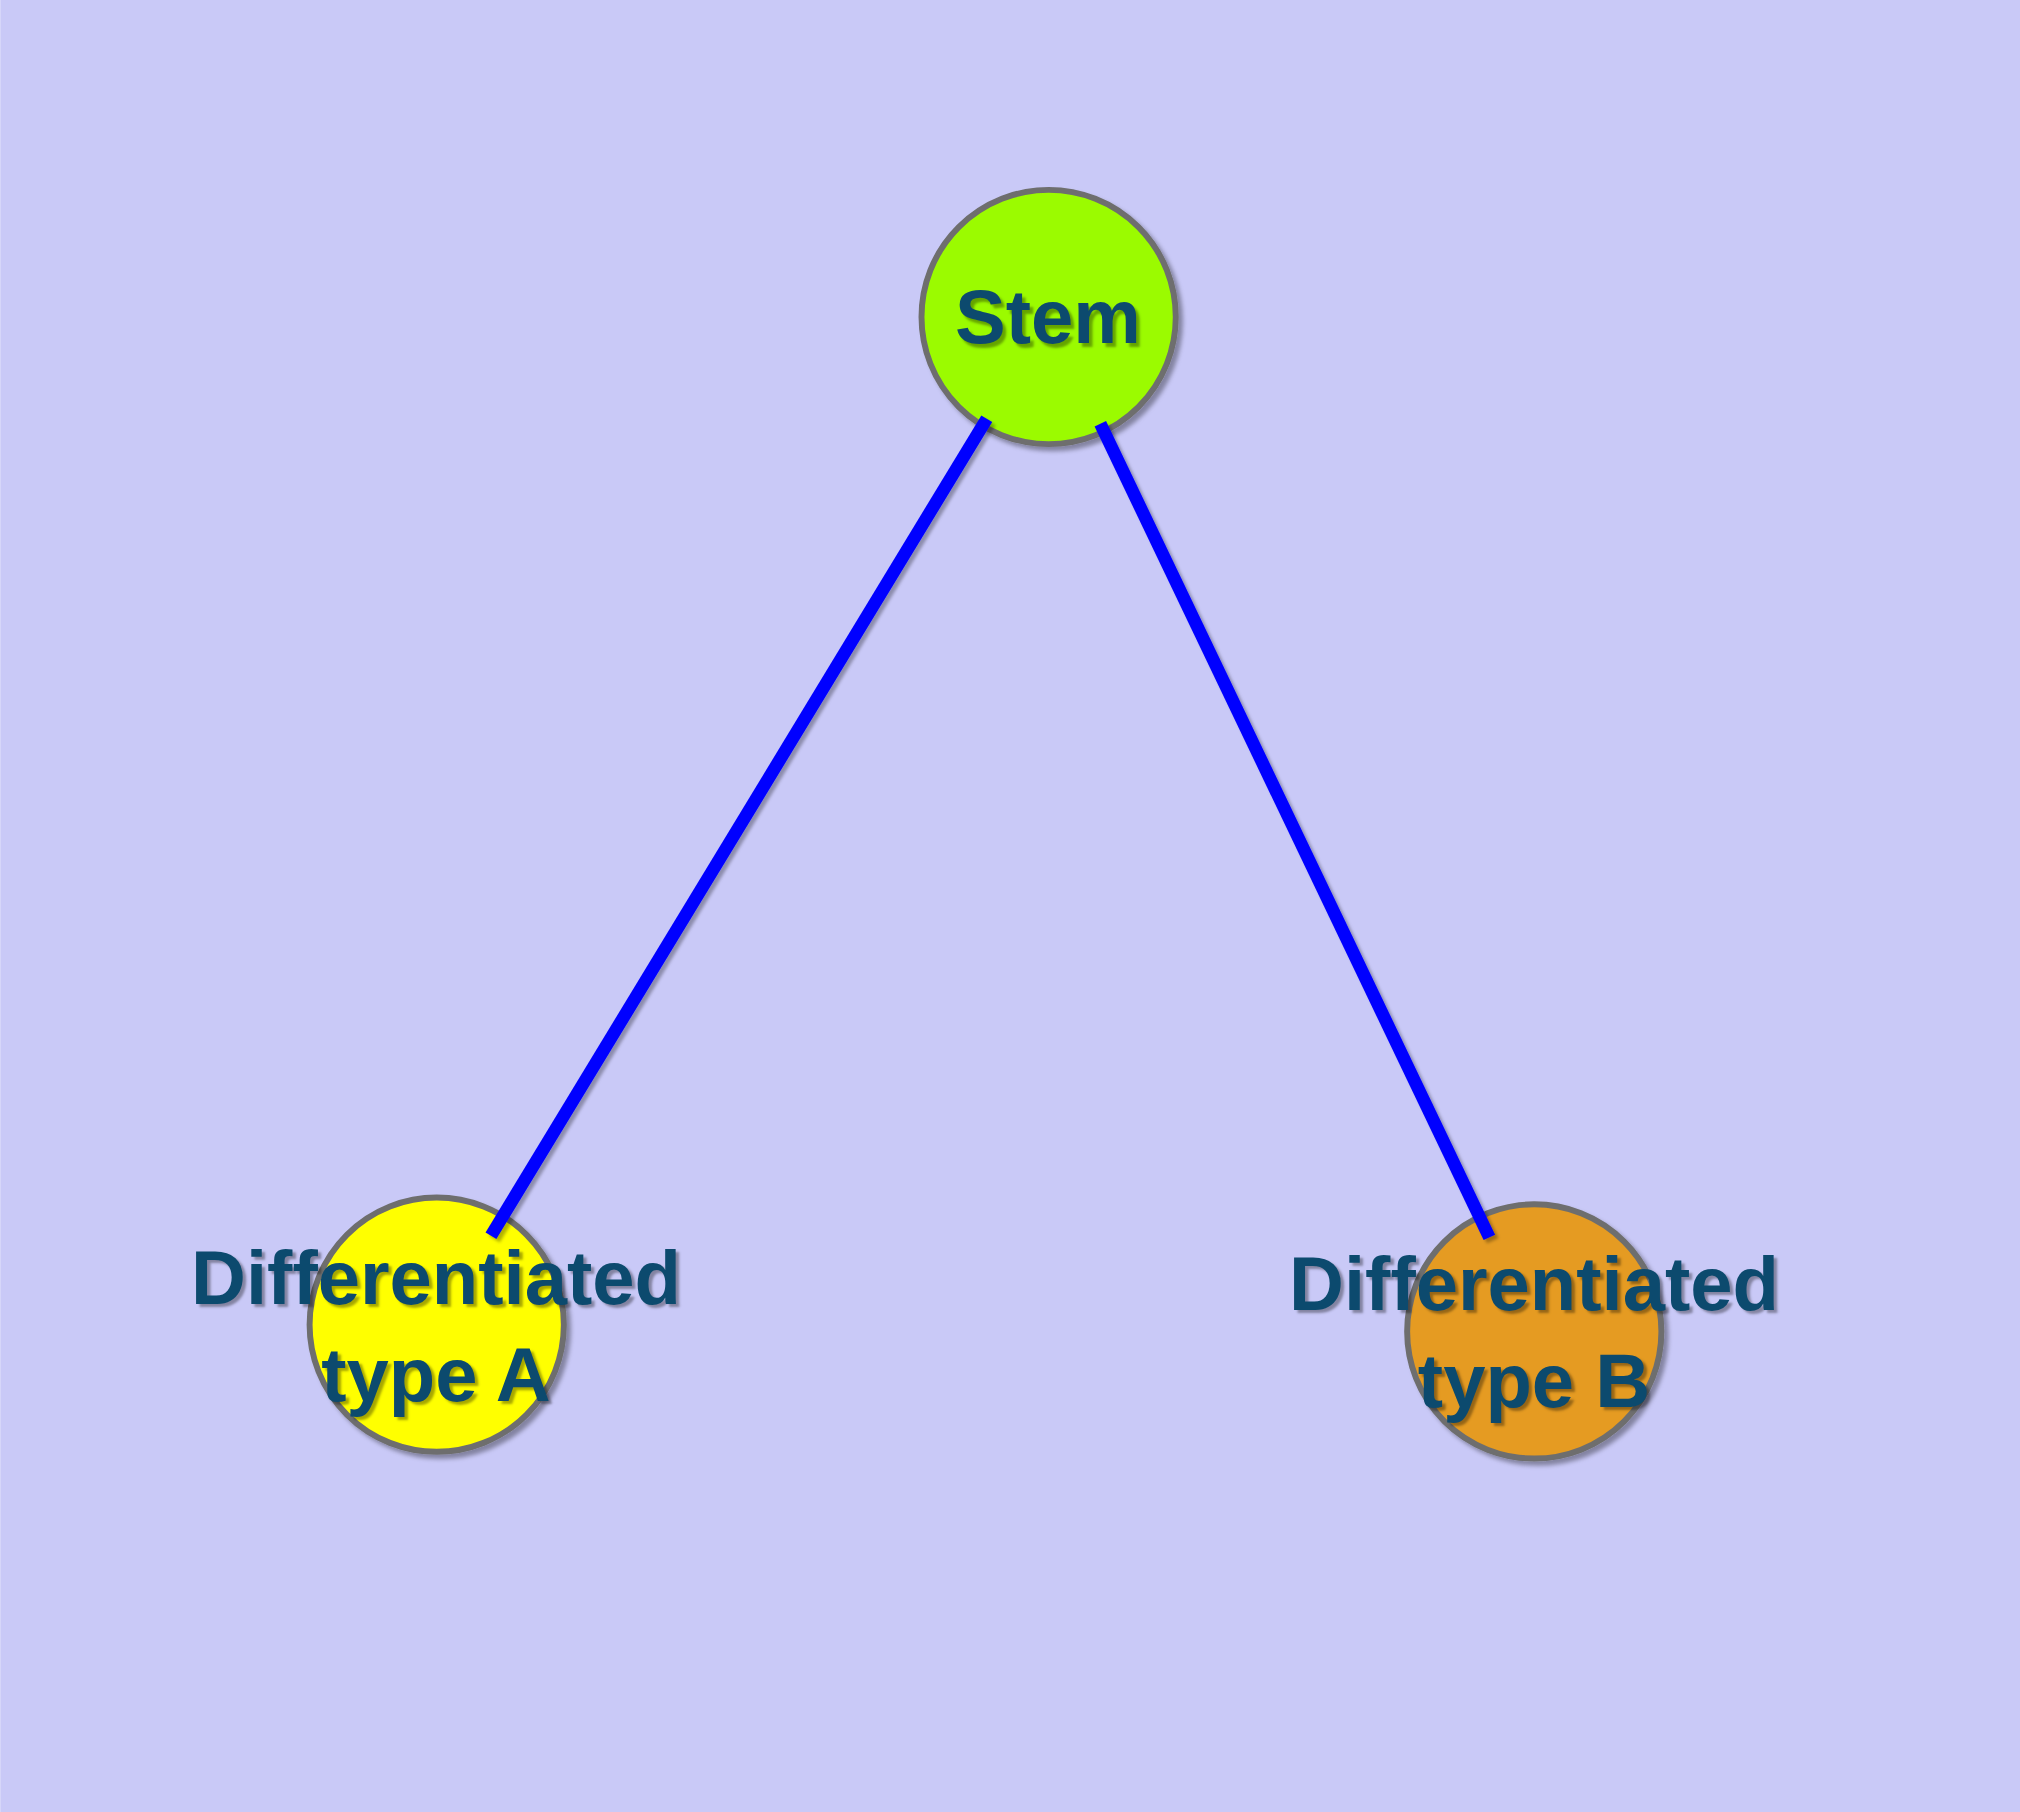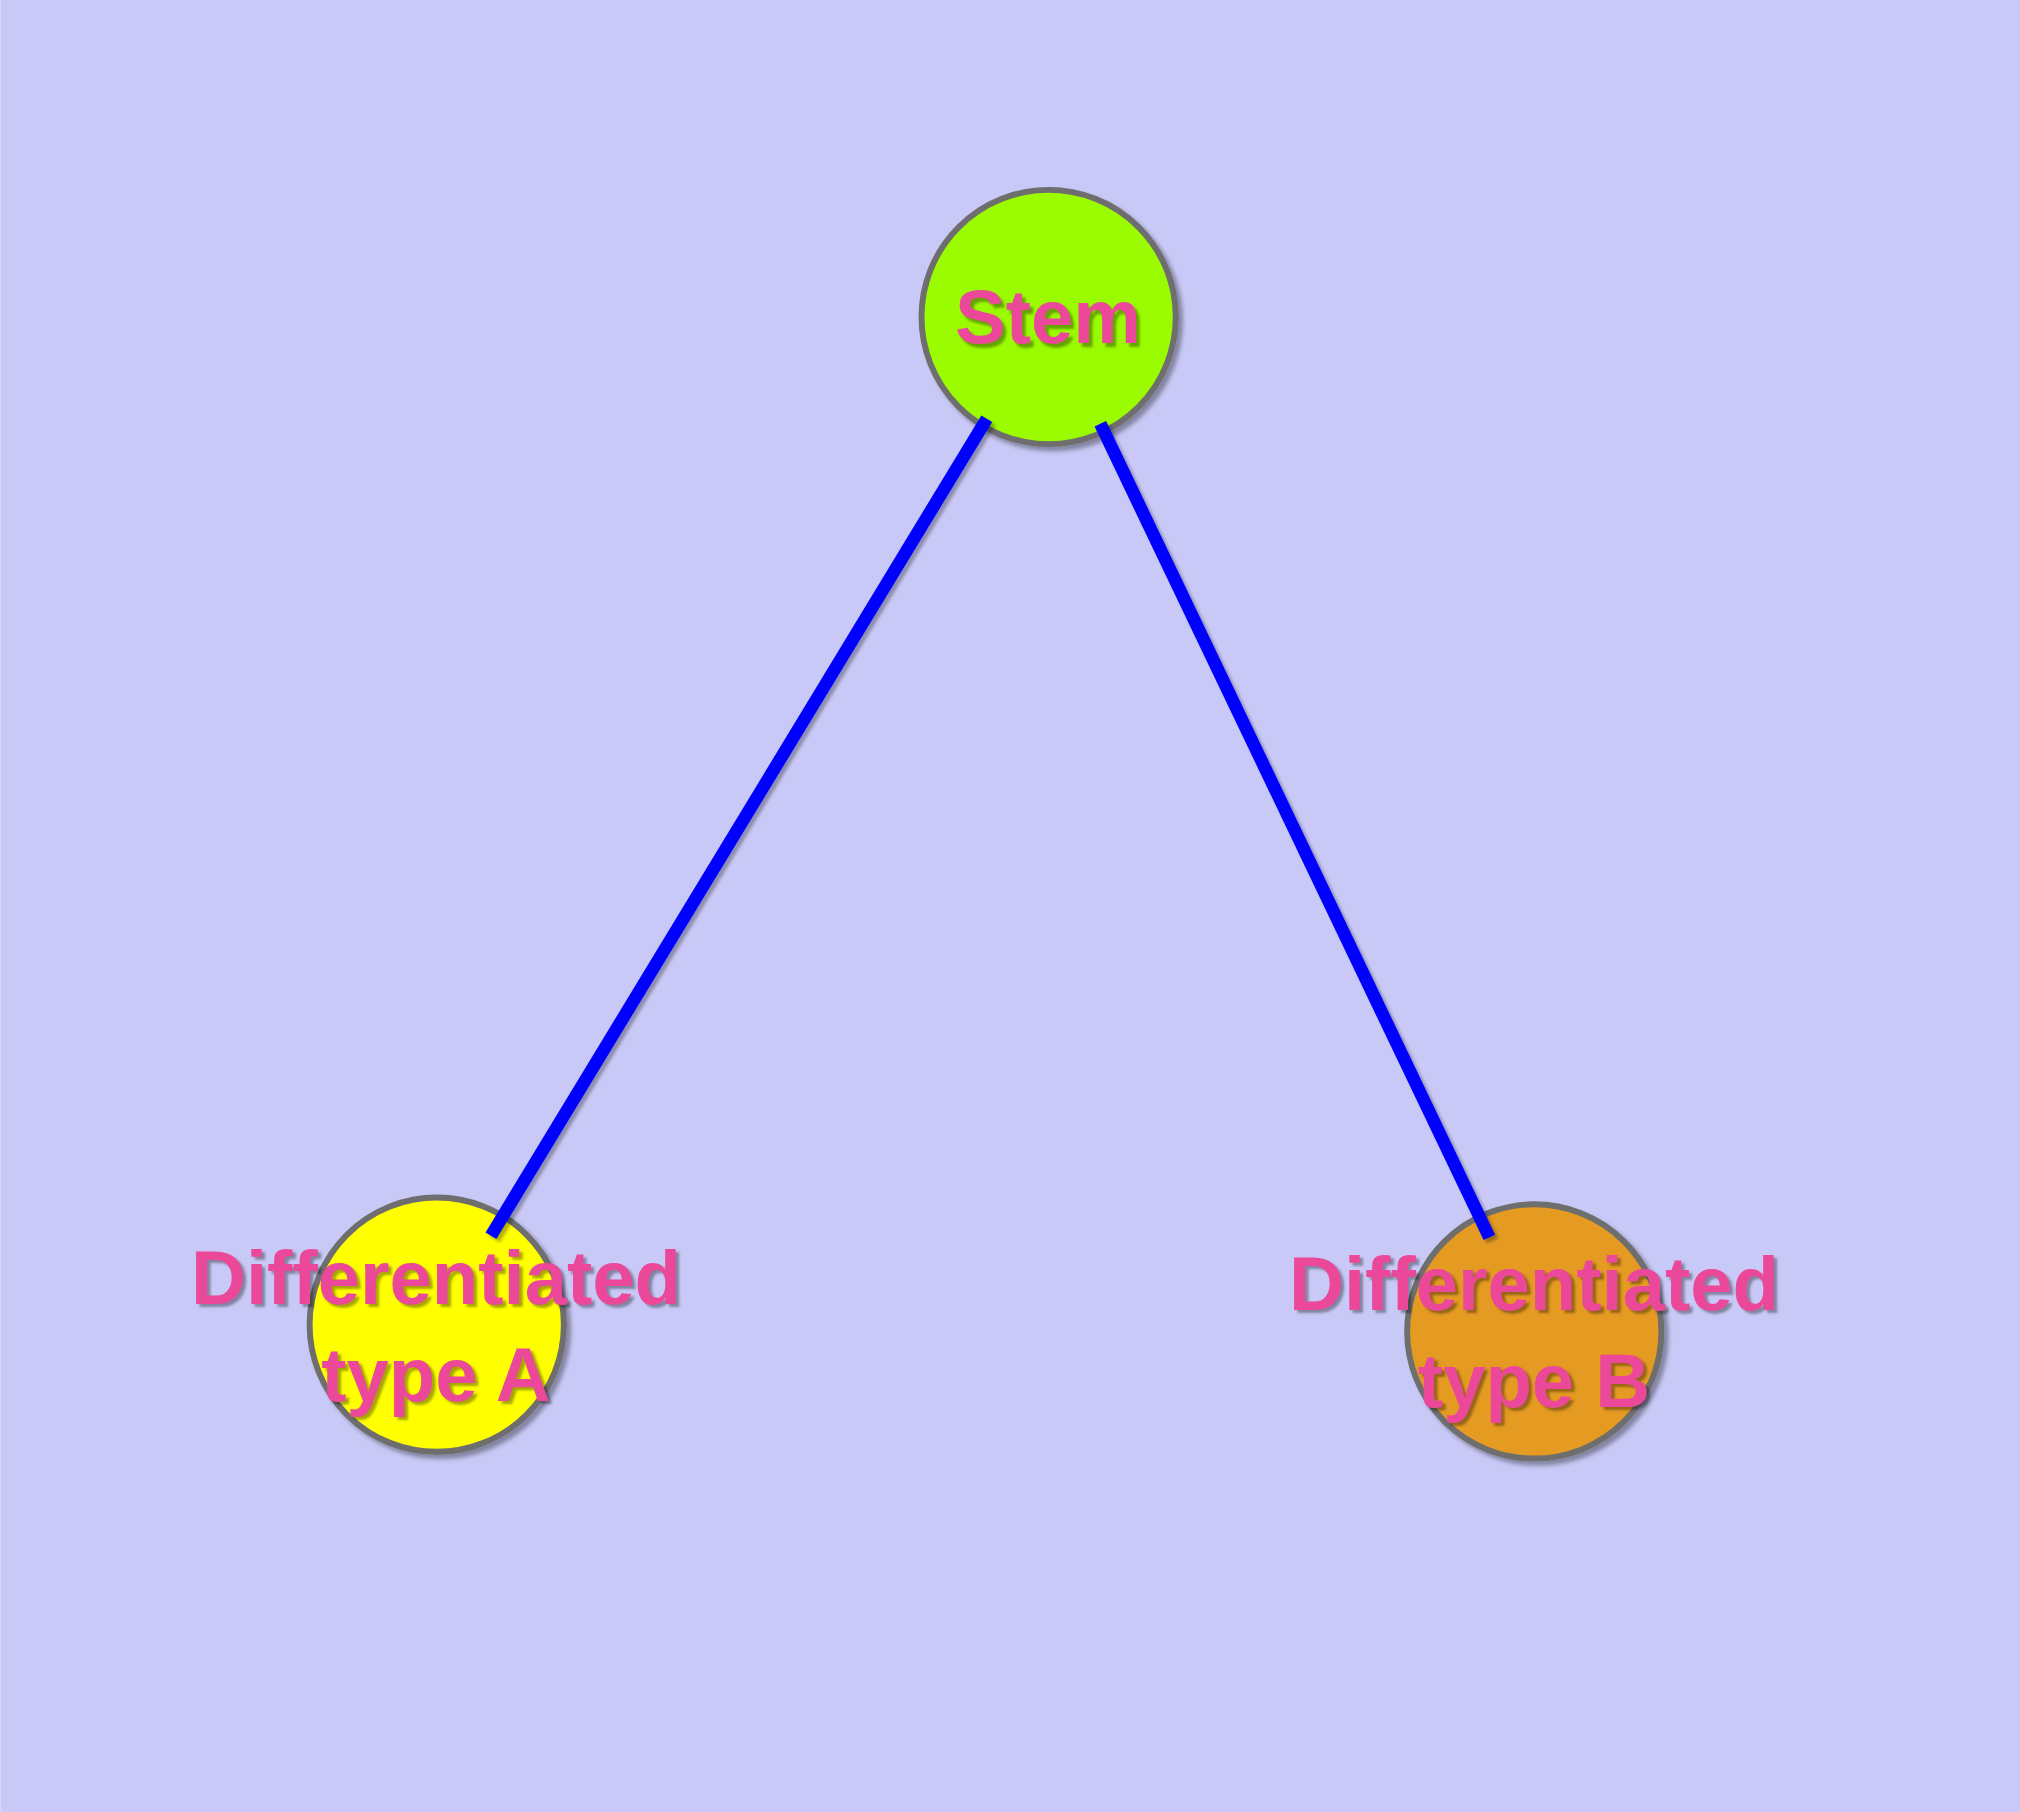--- a/index.html
+++ b/index.html
@@ -19,21 +19,21 @@
   }
   .canvas svg {
     position: absolute;
     left: 0;
     top: 0;
     display: block;
   }
   .node-label {
     position: absolute;
     transform: translate(-50%, -50%);
-    color: #ec4899;
+    color: #0c4a6e;
     font-weight: 700;
     font-size: 76px;
     line-height: 1.28;
     text-align: center;
     white-space: pre-line;
     text-shadow: 3.4px 3.4px 2.5px rgba(0, 0, 0, 0.35);
     cursor: default;
   }
   .label-stem   { left: 1048px; top: 317px;  }
   .label-type-a { left: 436px;  top: 1326px; }

